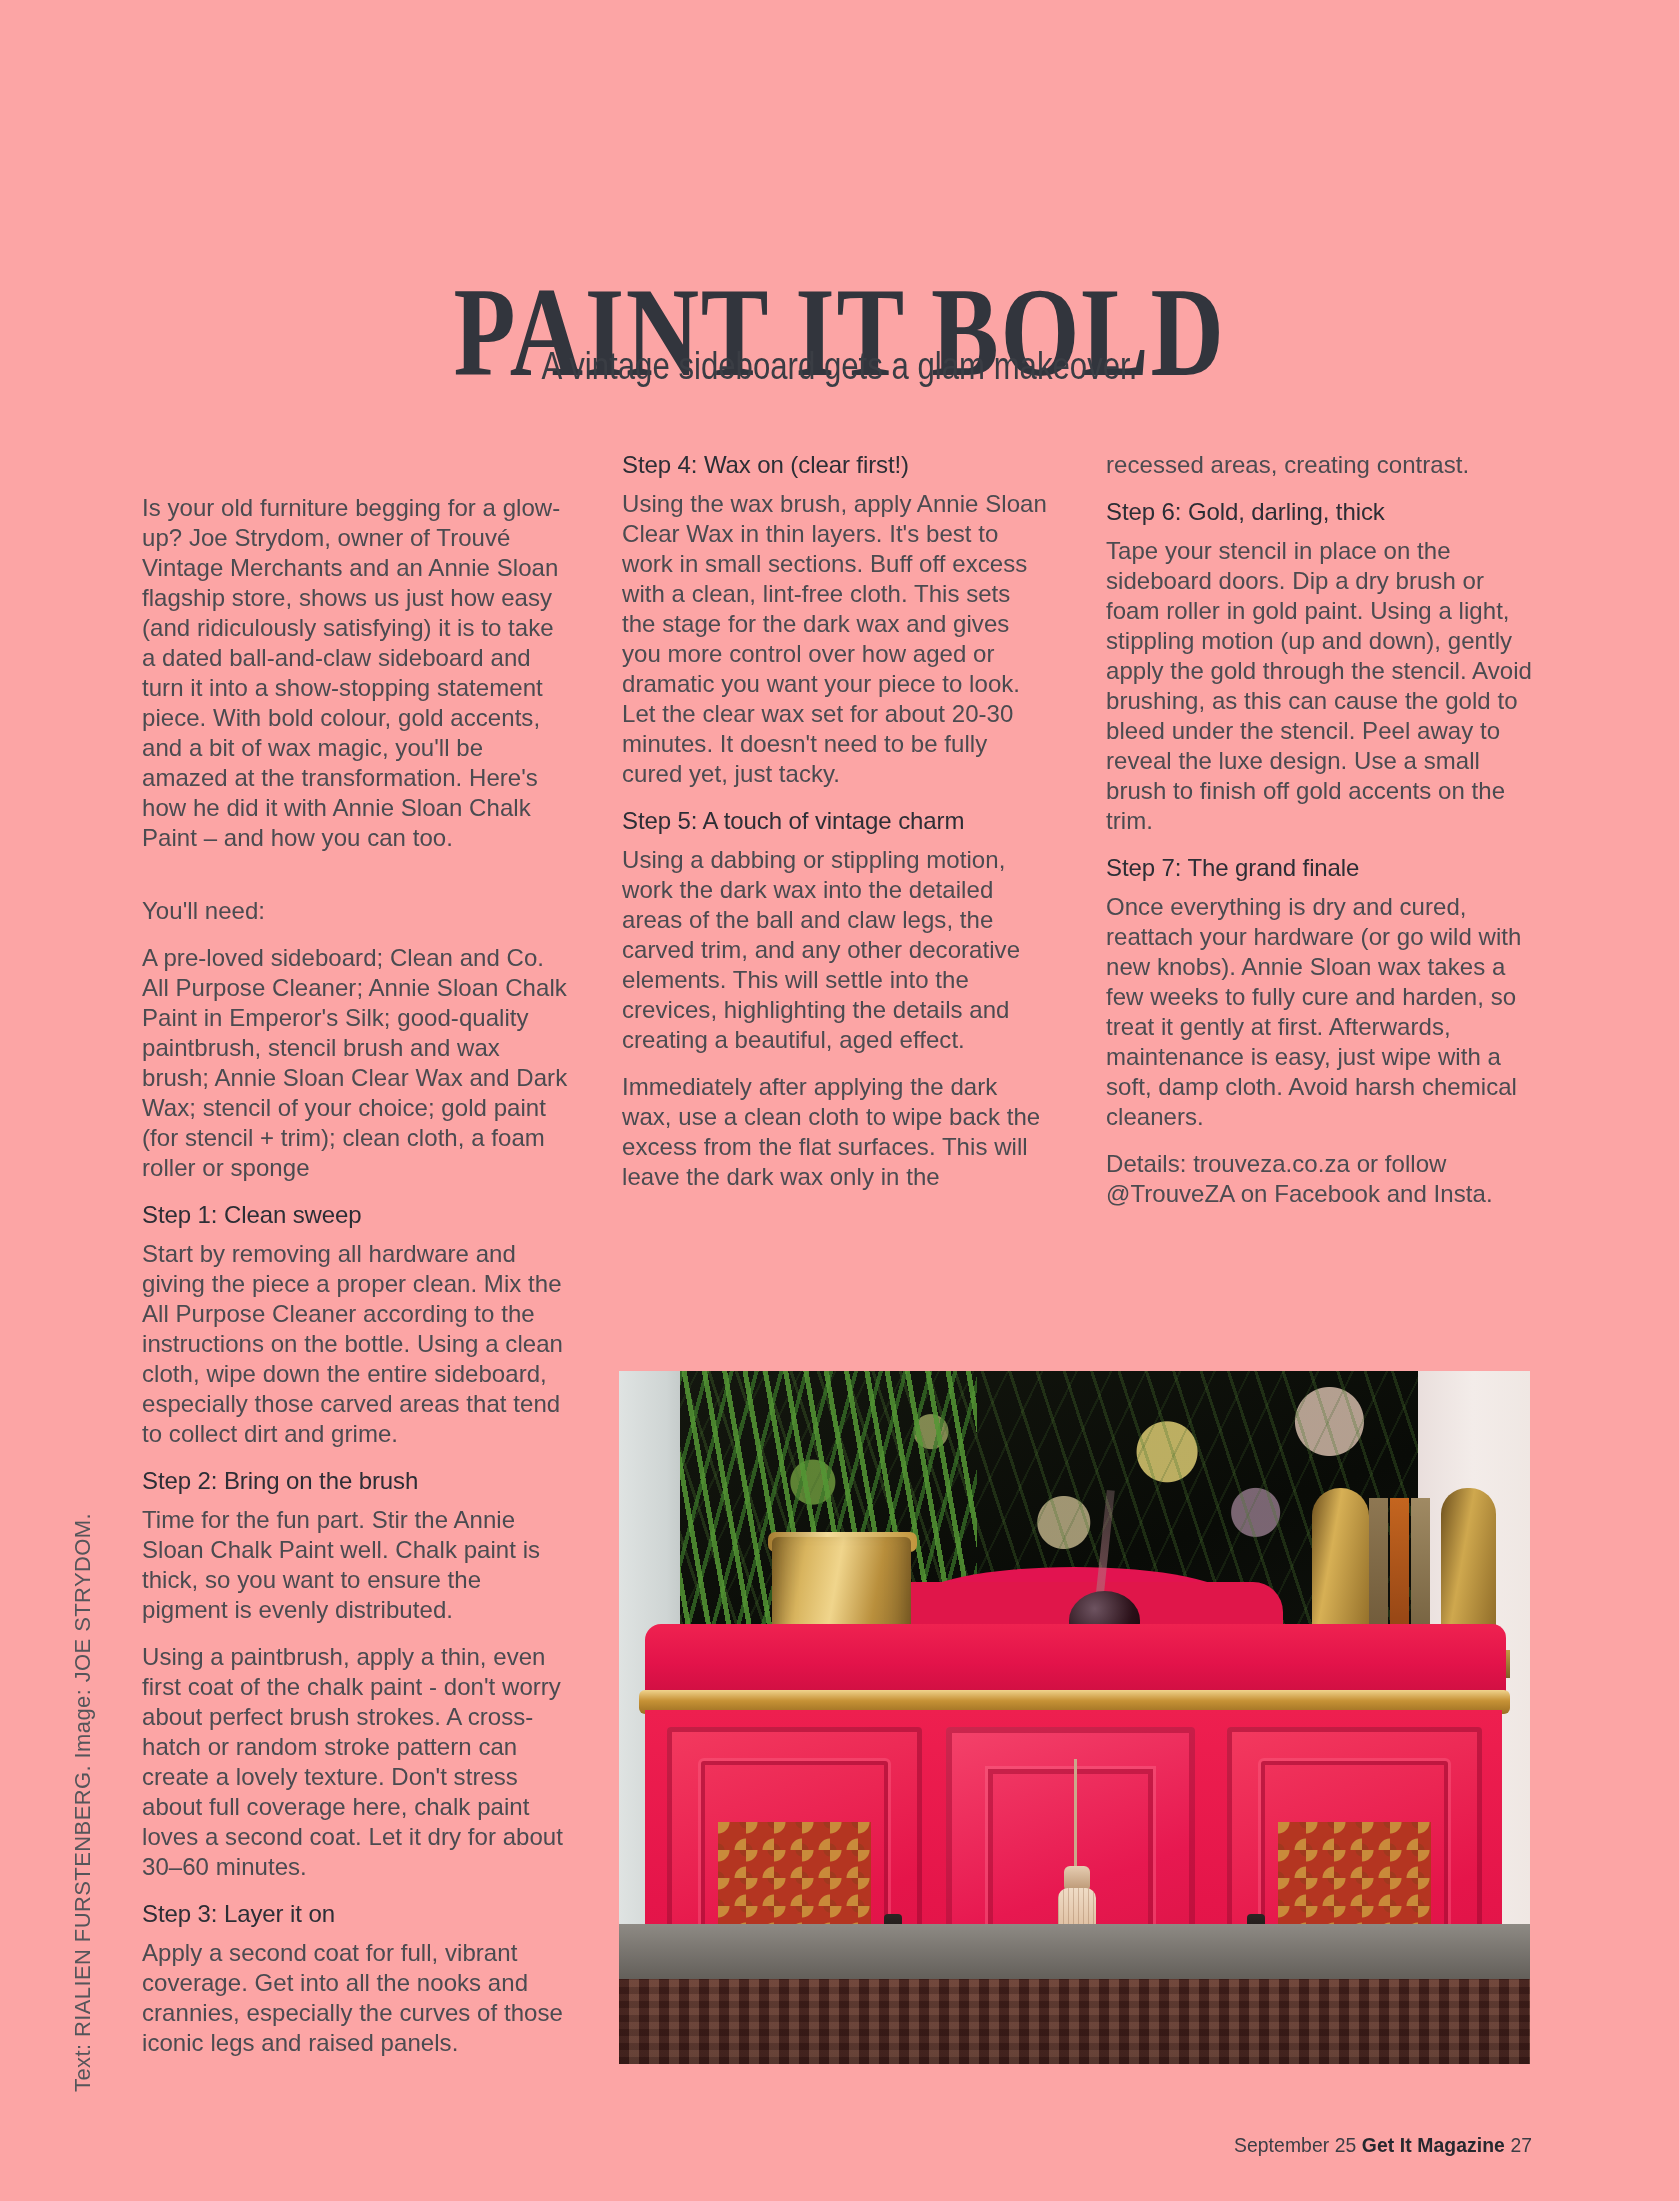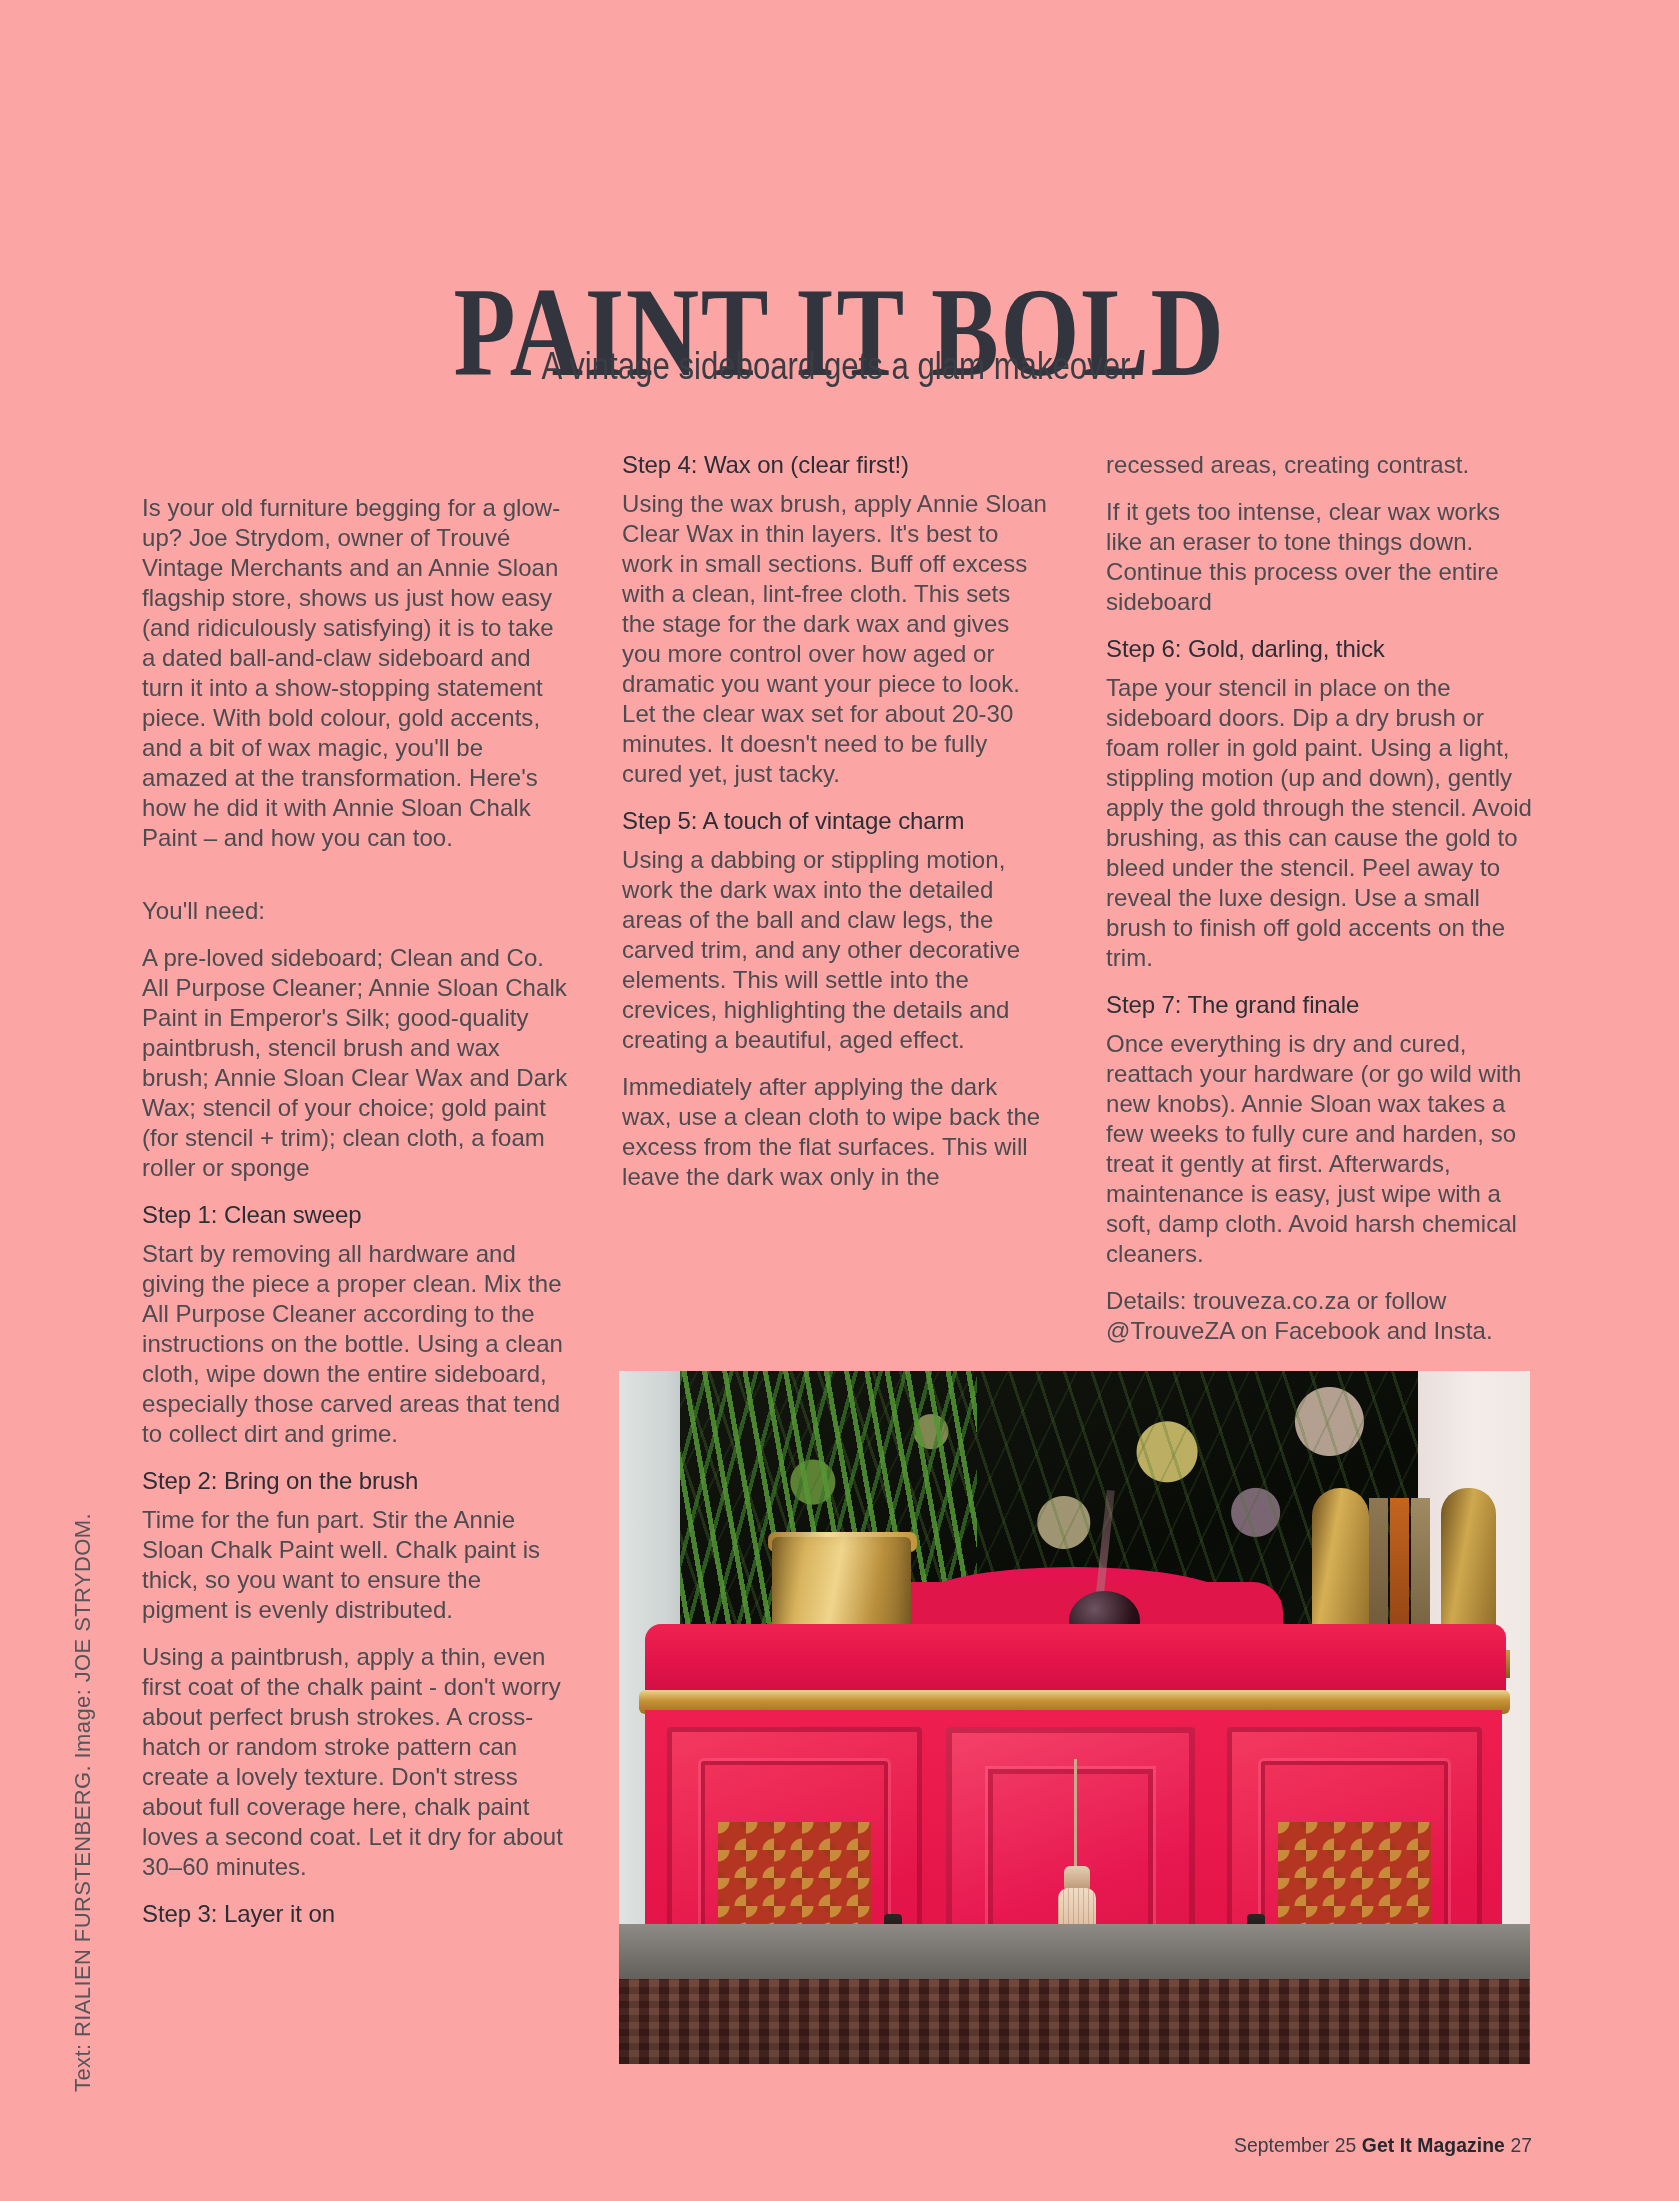--- a/index.html
+++ b/index.html
@@ -265,33 +265,33 @@
     <p class="body-txt">Is your old furniture begging for a glow-up? Joe Strydom, owner of Trouvé Vintage Merchants and an Annie Sloan flagship store, shows us just how easy (and ridiculously satisfying) it is to take a dated ball-and-claw sideboard and turn it into a show-stopping statement piece. With bold colour, gold accents, and a bit of wax magic, you'll be amazed at the transformation. Here's how he did it with Annie Sloan Chalk Paint – and how you can too.</p>
     <div class="spacer-lg"></div>
     <p class="body-txt ital">You'll need:</p>
     <p class="body-txt">A pre-loved sideboard; Clean and Co. All Purpose Cleaner; Annie Sloan Chalk Paint in Emperor's Silk; good-quality paintbrush, stencil brush and wax brush; Annie Sloan Clear Wax and Dark Wax; stencil of your choice; gold paint (for stencil + trim); clean cloth, a foam roller or sponge</p>
     <h3 class="step">Step 1: Clean sweep</h3>
     <p class="body-txt">Start by removing all hardware and giving the piece a proper clean. Mix the All Purpose Cleaner according to the instructions on the bottle. Using a clean cloth, wipe down the entire sideboard, especially those carved areas that tend to collect dirt and grime.</p>
     <h3 class="step">Step 2: Bring on the brush</h3>
     <p class="body-txt">Time for the fun part. Stir the Annie Sloan Chalk Paint well. Chalk paint is thick, so you want to ensure the pigment is evenly distributed.</p>
     <p class="body-txt">Using a paintbrush, apply a thin, even first coat of the chalk paint - don't worry about perfect brush strokes. A cross-hatch or random stroke pattern can create a lovely texture. Don't stress about full coverage here, chalk paint loves a second coat. Let it dry for about 30–60 minutes.</p>
     <h3 class="step">Step 3: Layer it on</h3>
+    <p class="body-txt">Apply a second coat for full, vibrant coverage. Get into all the nooks and crannies, especially the curves of those iconic legs and raised panels.</p>
   </div>
 
   <div class="col col-2">
     <h3 class="step">Step 4: Wax on (clear first!)</h3>
     <p class="body-txt">Using the wax brush, apply Annie Sloan Clear Wax in thin layers. It's best to work in small sections. Buff off excess with a clean, lint-free cloth. This sets the stage for the dark wax and gives you more control over how aged or dramatic you want your piece to look. Let the clear wax set for about 20-30 minutes. It doesn't need to be fully cured yet, just tacky.</p>
     <h3 class="step">Step 5: A touch of vintage charm</h3>
     <p class="body-txt">Using a dabbing or stippling motion, work the dark wax into the detailed areas of the ball and claw legs, the carved trim, and any other decorative elements. This will settle into the crevices, highlighting the details and creating a beautiful, aged effect.</p>
     <p class="body-txt">Immediately after applying the dark wax, use a clean cloth to wipe back the excess from the flat surfaces. This will leave the dark wax only in the</p>
   </div>
 
   <div class="col col-3">
     <p class="body-txt">recessed areas, creating contrast.</p>
-    <p class="body-txt">If it gets too intense, clear wax works like an eraser to tone things down. Continue this process over the entire sideboard</p>
     <h3 class="step">Step 6: Gold, darling, thick</h3>
     <p class="body-txt">Tape your stencil in place on the sideboard doors. Dip a dry brush or foam roller in gold paint. Using a light, stippling motion (up and down), gently apply the gold through the stencil. Avoid brushing, as this can cause the gold to bleed under the stencil. Peel away to reveal the luxe design. Use a small brush to finish off gold accents on the trim.</p>
     <h3 class="step">Step 7: The grand finale</h3>
     <p class="body-txt">Once everything is dry and cured, reattach your hardware (or go wild with new knobs). Annie Sloan wax takes a few weeks to fully cure and harden, so treat it gently at first. Afterwards, maintenance is easy, just wipe with a soft, damp cloth. Avoid harsh chemical cleaners.</p>
     <p class="body-txt ital">Details: trouveza.co.za or follow @TrouveZA on Facebook and Insta.</p>
   </div>
 
   <div class="photo">
     <div class="ph-layer wall-left"></div>
     <div class="ph-layer wall-right"></div>

